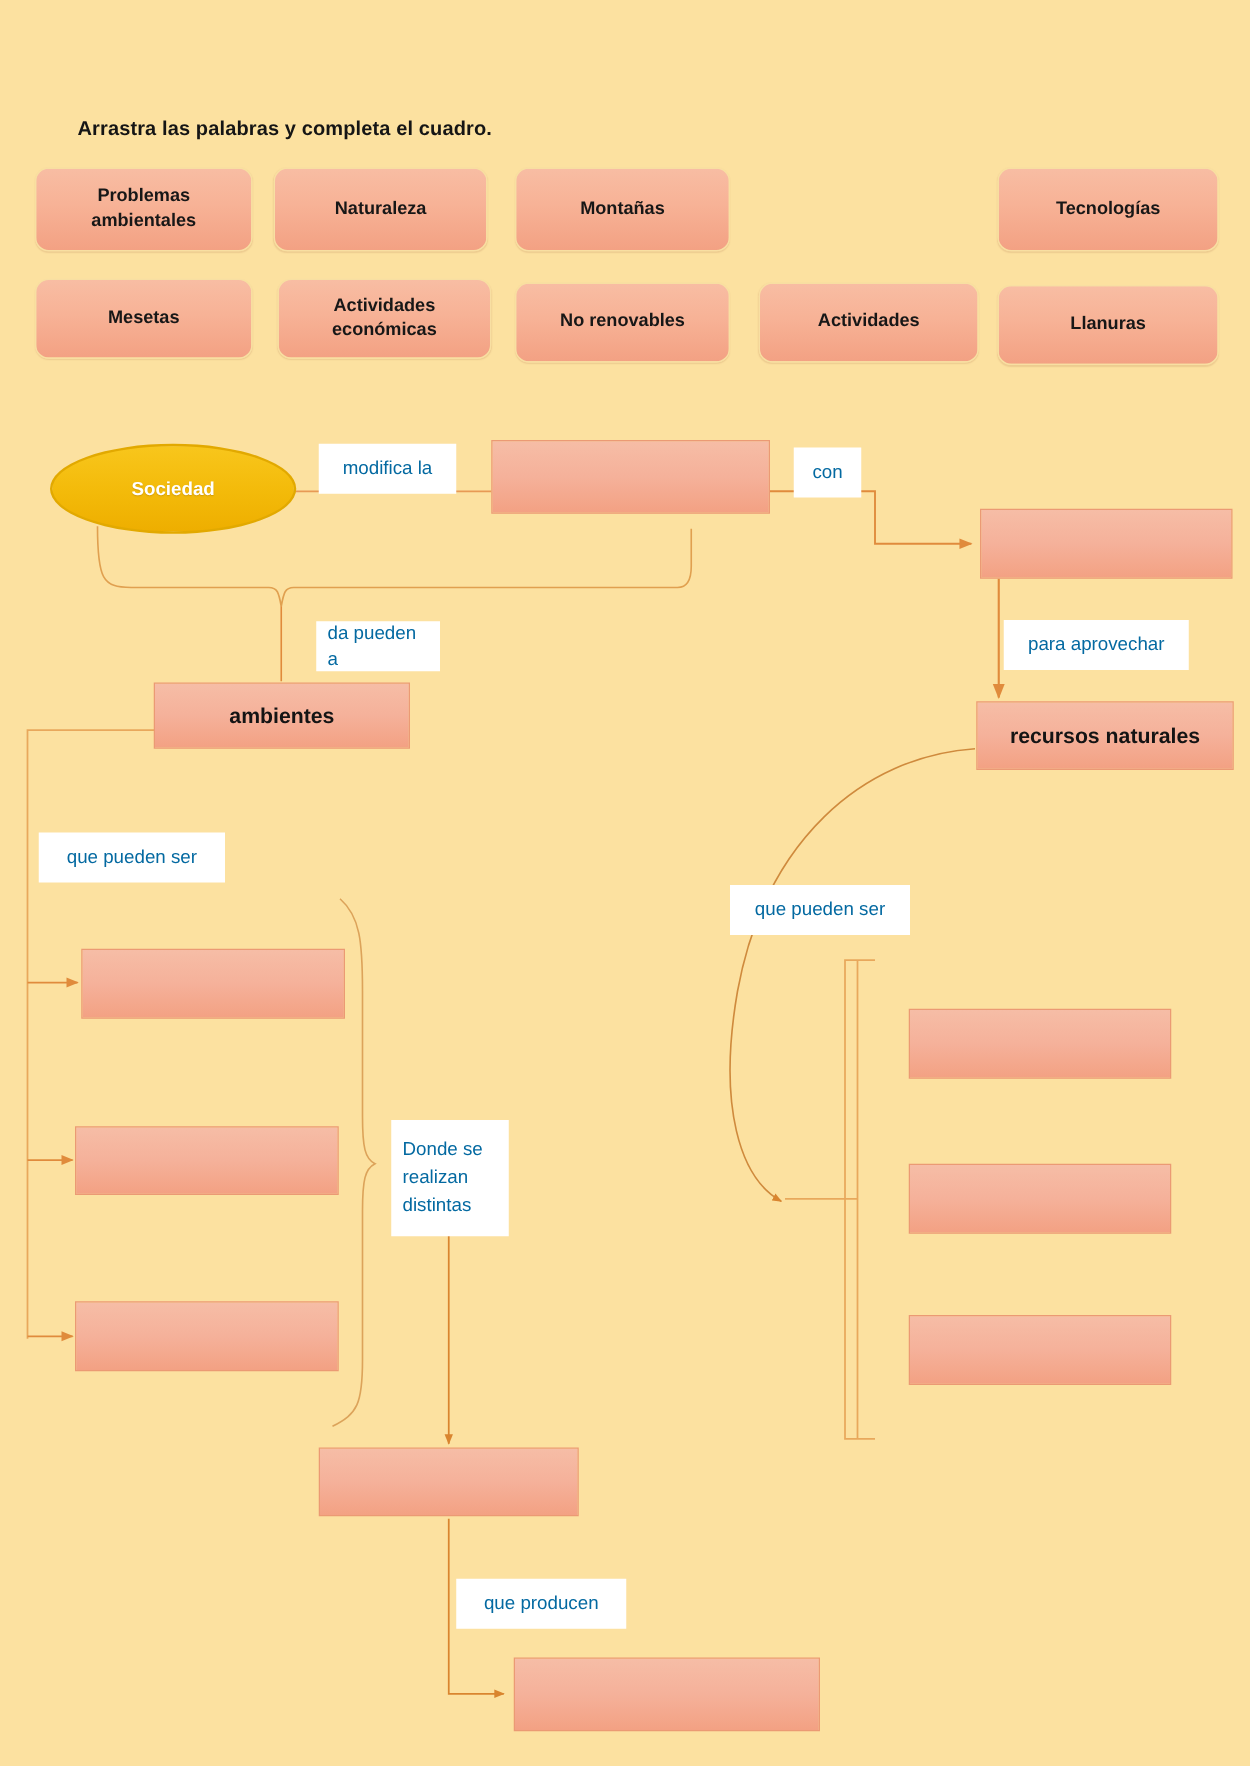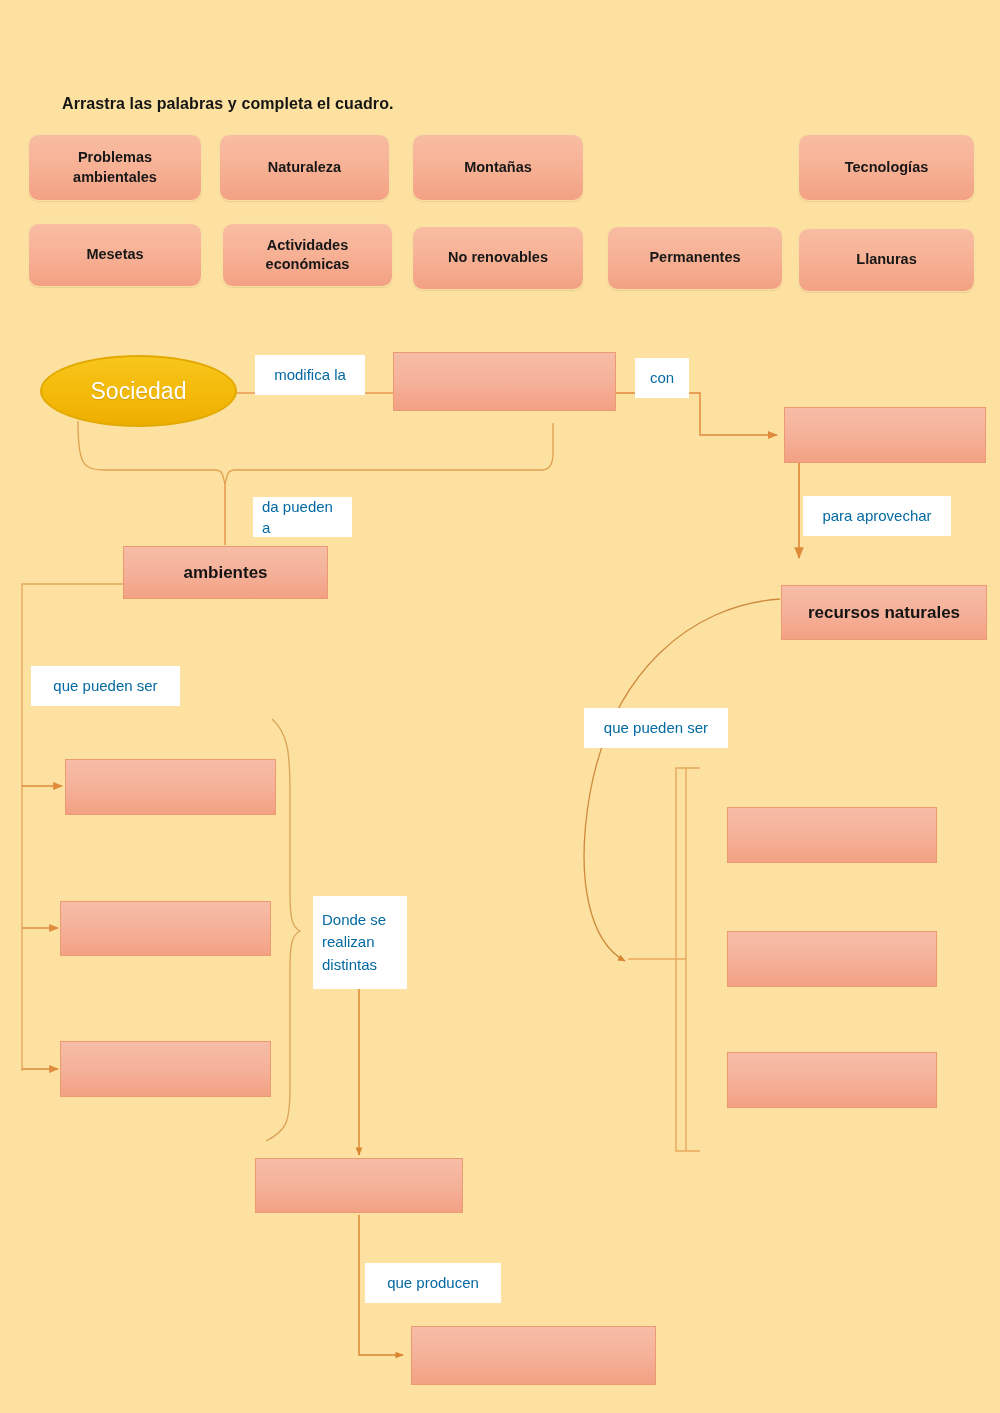--- a/index.html
+++ b/index.html
@@ -70,22 +70,22 @@
   
   .ellipse {
     position: absolute;
     border-radius: 50%;
     background: linear-gradient(180deg, #f8c61c 0%, #f3ba09 55%, #eeae00 100%);
     border: 2px solid #e2a900;
     display: flex;
     align-items: center;
     justify-content: center;
     color: #ffffff;
-    font-size: 23px;
-    font-weight: normal;
+    font-size: 15px;
+    font-weight: bold;
     text-shadow: 0 1px 1px rgba(150,100,0,.35);
     text-align: right;
   }
 
   
   .conn-label {
     position: absolute;
     background: #ffffff;
     color: #0369a1;
     font-size: 15px;
@@ -113,21 +113,21 @@
 
   <div class="tile-bank">
     <div class="word-tile" style="left:28px;  top:101px; width:174px; height:67px;">Problemas ambientales</div>
     <div class="word-tile" style="left:219px; top:101px; width:171px; height:67px;">Naturaleza</div>
     <div class="word-tile" style="left:412px; top:101px; width:172px; height:67px;text-align:center;">Montañas</div>
     <div class="word-tile" style="left:798px; top:101px; width:177px; height:67px;">Tecnologías</div>
 
     <div class="word-tile" style="left:28px;  top:190px; width:174px; height:64px;">Mesetas</div>
     <div class="word-tile" style="left:222px; top:190px; width:171px; height:64px;">Actividades económicas</div>
     <div class="word-tile" style="left:412px; top:193px; width:172px; height:64px;text-align:center;">No renovables</div>
-    <div class="word-tile" style="left:607px; top:193px; width:176px; height:64px;">Permanentes</div>
+    <div class="word-tile" style="left:607px; top:193px; width:176px; height:64px;">Actividades</div>
     <div class="word-tile" style="left:798px; top:195px; width:177px; height:64px;">Llanuras</div>
   </div>
 
   <svg class="links" viewBox="0 0 1000 1413" xmlns="http://www.w3.org/2000/svg">
     <defs>
       <marker id="arw" viewBox="0 0 10 10" refX="9" refY="5" markerWidth="7" markerHeight="7" orient="auto-start-reverse">
         <path d="M 0 1 L 10 5 L 0 9 z" fill="#e08b3c"></path>
       </marker>
       <marker id="arw2" viewBox="0 0 10 10" refX="9" refY="5" markerWidth="6" markerHeight="6" orient="auto-start-reverse">
         <path d="M 0 1 L 10 5 L 0 9 z" fill="#d9852f"></path>
@@ -165,21 +165,21 @@
   </svg>
 
   <div class="ellipse" style="left:40px; top:322px; width:197px; height:72px;">Sociedad</div>
 
   <div class="box" style="left:393px; top:319px; width:223px; height:59px;"></div>
 
   <div class="box" style="left:784px; top:374px; width:202px; height:56px;"></div>
 
   <div class="box" style="left:123px; top:513px; width:205px; height:53px;">ambientes</div>
 
-  <div class="box" style="left:781px; top:552px; width:206px; height:55px;">recursos naturales</div>
+  <div class="box" style="left:781px; top:528px; width:206px; height:55px;">recursos naturales</div>
 
   <div class="box" style="left:65px;  top:726px;  width:211px; height:56px;"></div>
   <div class="box" style="left:60px;  top:868px;  width:211px; height:55px;"></div>
   <div class="box" style="left:60px;  top:1008px; width:211px; height:56px;"></div>
 
   <div class="box" style="left:727px; top:774px;  width:210px; height:56px;"></div>
   <div class="box" style="left:727px; top:898px;  width:210px; height:56px;"></div>
   <div class="box" style="left:727px; top:1019px; width:210px; height:56px;"></div>
 
   <div class="box" style="left:255px; top:1125px; width:208px; height:55px;"></div>

